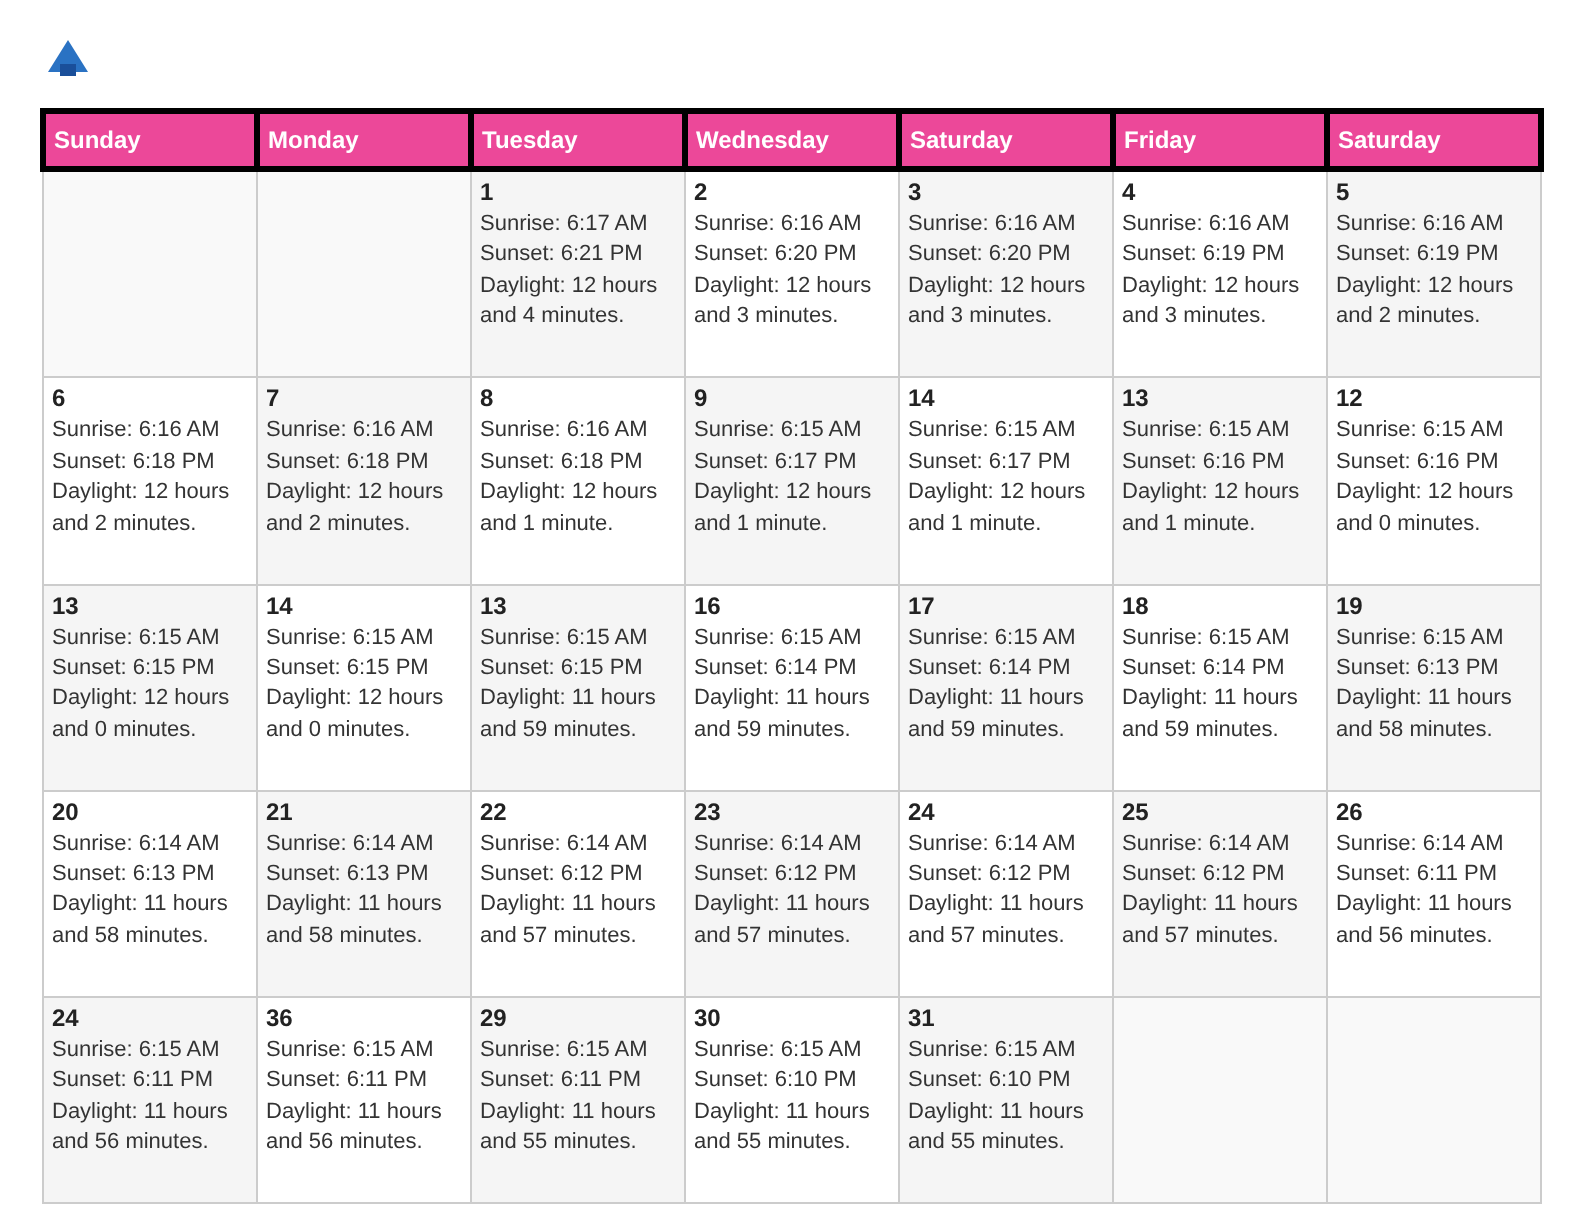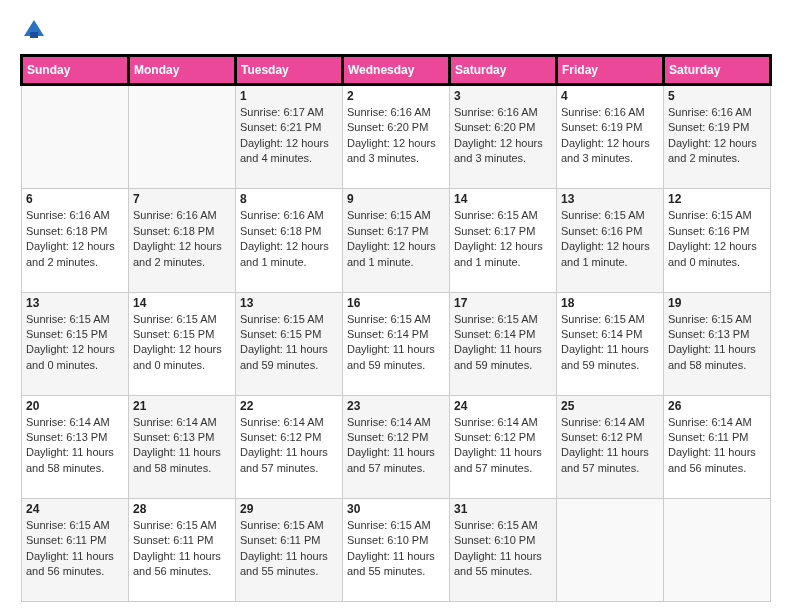--- a/index.html
+++ b/index.html
@@ -248,21 +248,21 @@
             <span class="day-num">26</span>
             <div class="day-info">Sunrise: 6:14 AM<br>Sunset: 6:11 PM<br>Daylight: 11 hours and 56 minutes.</div>
           </td>
         </tr>
         <tr>
           <td>
             <span class="day-num">24</span>
             <div class="day-info">Sunrise: 6:15 AM<br>Sunset: 6:11 PM<br>Daylight: 11 hours and 56 minutes.</div>
           </td>
           <td>
-            <span class="day-num">28</span>
+            <span class="day-num">36</span>
             <div class="day-info">Sunrise: 6:15 AM<br>Sunset: 6:11 PM<br>Daylight: 11 hours and 56 minutes.</div>
           </td>
           <td>
             <span class="day-num">29</span>
             <div class="day-info">Sunrise: 6:15 AM<br>Sunset: 6:11 PM<br>Daylight: 11 hours and 55 minutes.</div>
           </td>
           <td>
             <span class="day-num">30</span>
             <div class="day-info">Sunrise: 6:15 AM<br>Sunset: 6:10 PM<br>Daylight: 11 hours and 55 minutes.</div>
           </td>

